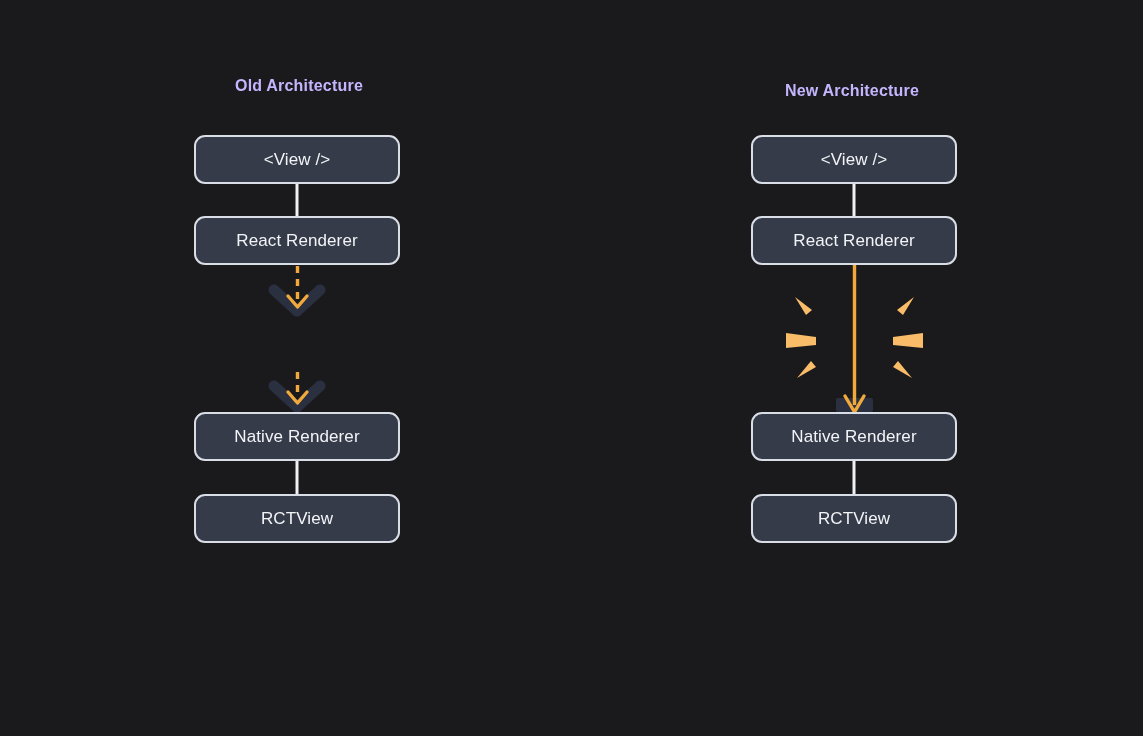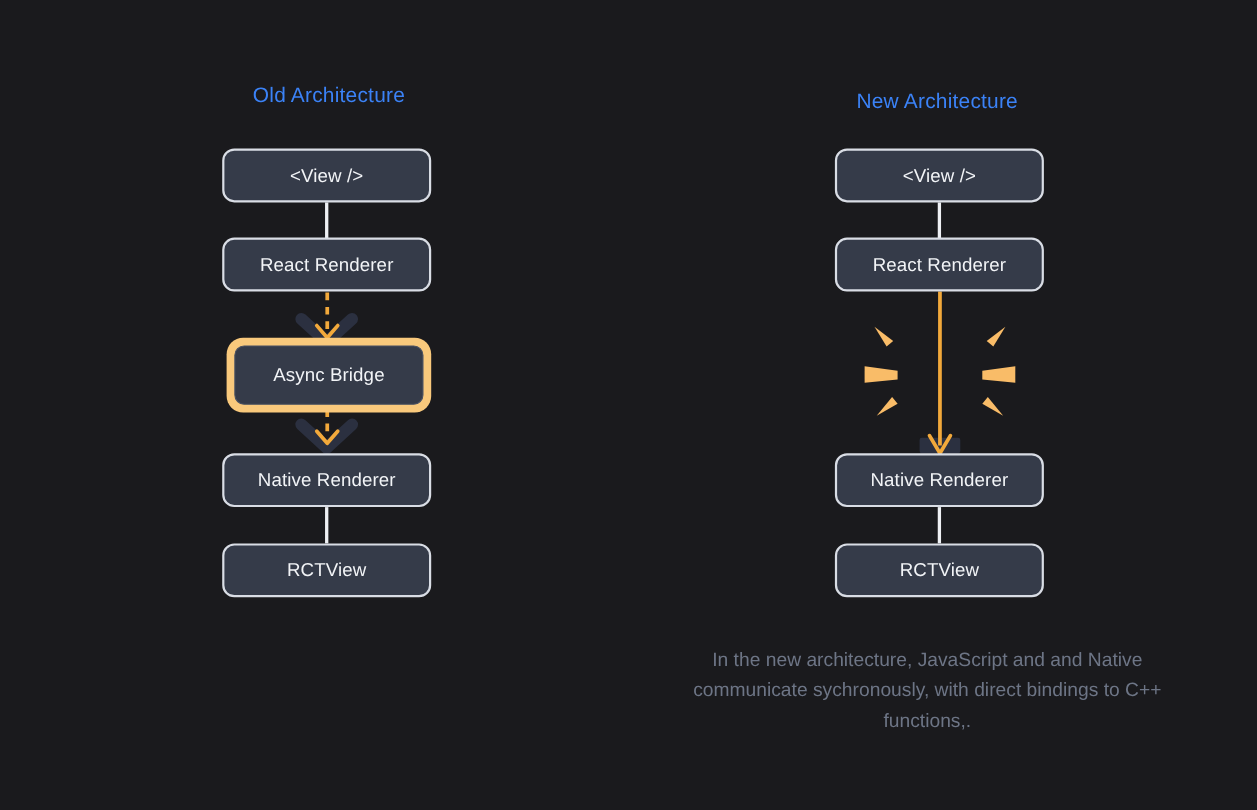--- a/index.html
+++ b/index.html
@@ -18,34 +18,34 @@
   }
 
   .stage {
     position: absolute;
     inset: 0;
   }
 
   
   .col-heading {
     position: absolute;
-    font-size: 19px;
-    font-weight: 400;
-    color: #3b82f6;
+    font-size: 16px;
+    font-weight: 700;
+    color: #c4b5fd;
     letter-spacing: 0.2px;
     white-space: nowrap;
     transform: translateX(-50%);
   }
   #heading-old { left: 299px; top: 77px; }
   #heading-new { left: 852px; top: 82px; }
 
   
   .node {
     position: absolute;
-    width: 190px;
+    width: 206px;
     height: 49px;
     box-sizing: border-box;
     background: #353b49;
     border: 2px solid #d9dde5;
     border-radius: 11px;
     display: flex;
     align-items: center;
     justify-content: center;
     transform: translateX(-50%);
     z-index: 5;
@@ -180,25 +180,20 @@
   </svg>
 
   <div class="node" style="left:297px; top:135px;">
     <span class="node-label">&lt;View /&gt;</span>
   </div>
 
   <div class="node" style="left:297px; top:216px;">
     <span class="node-label">React Renderer</span>
   </div>
 
-  <div class="node-highlight" style="left:299px; top:307px;">
-    <div class="inner">
-      <span class="node-label">Async Bridge</span>
-    </div>
-  </div>
 
   <div class="node" style="left:297px; top:412px;">
     <span class="node-label">Native Renderer</span>
   </div>
 
   <div class="node" style="left:297px; top:494px;">
     <span class="node-label">RCTView</span>
   </div>
 
   <div class="node" style="left:854px; top:135px;">
@@ -211,15 +206,14 @@
 
   <div class="node" style="left:854px; top:412px;">
     <span class="node-label">Native Renderer</span>
   </div>
 
   <div class="node" style="left:854px; top:494px;">
     <span class="node-label">RCTView</span>
   </div>
 
 
-  <div class="caption" id="caption-new">In the new architecture, JavaScript and and Native communicate sychronously, with direct bindings to C++ functions,.</div>
 
 </div>
 
 </body></html>

